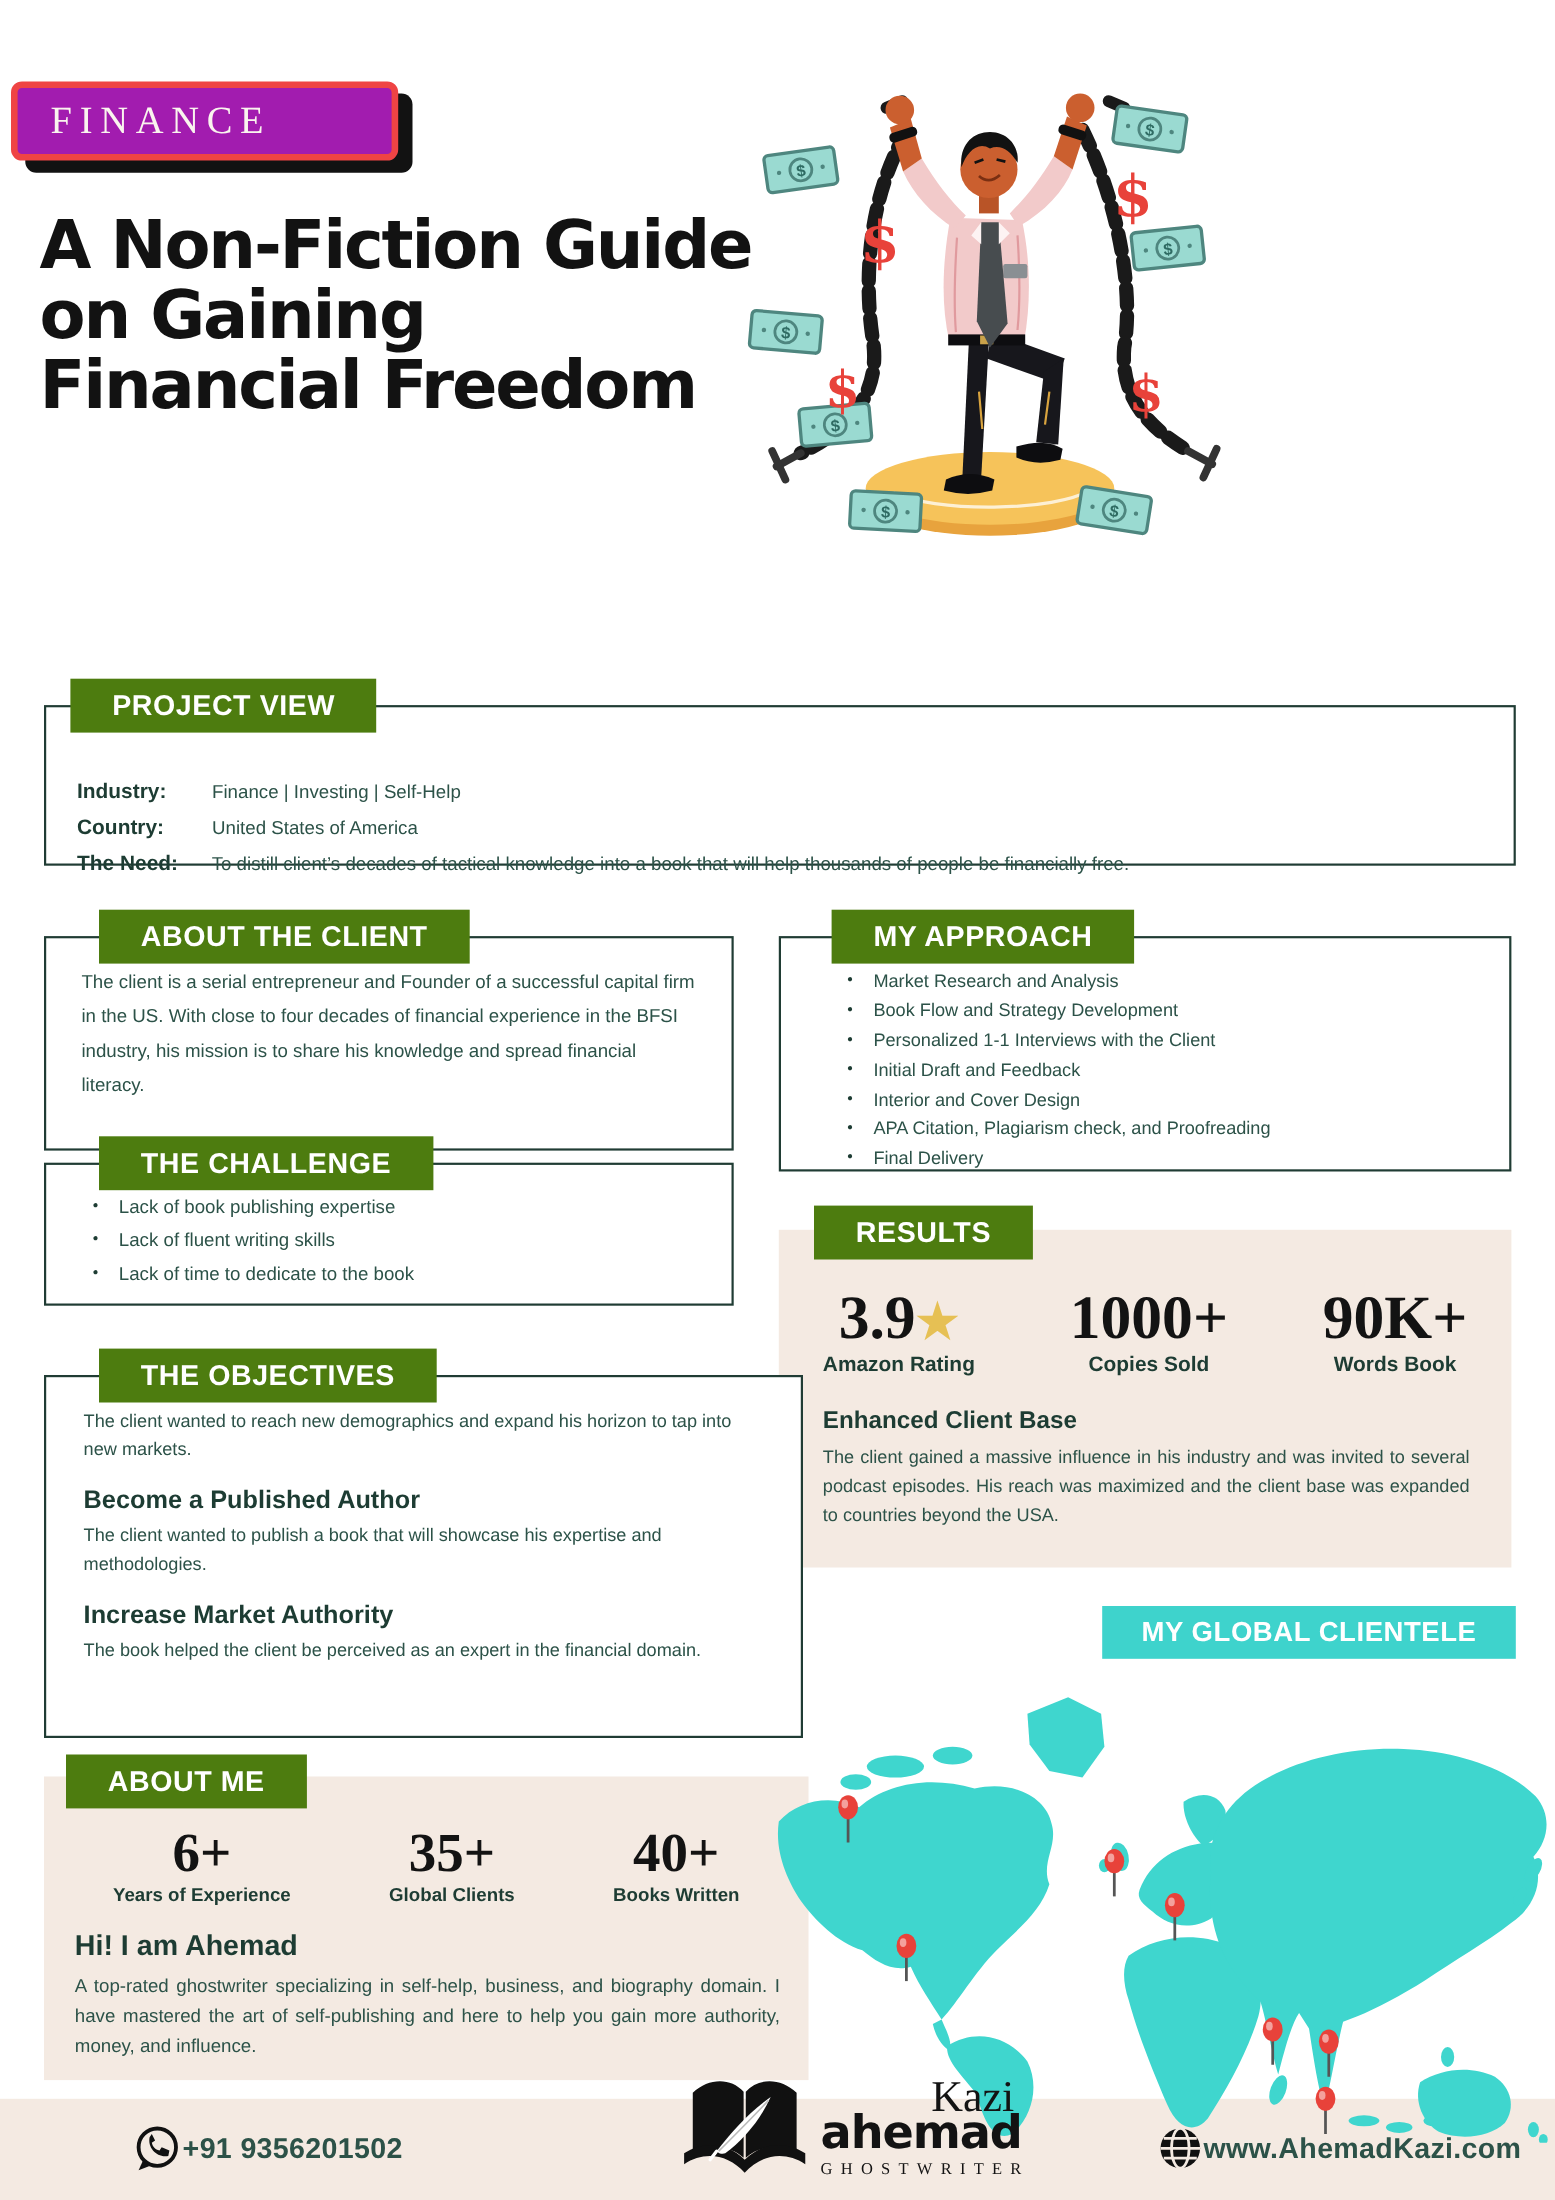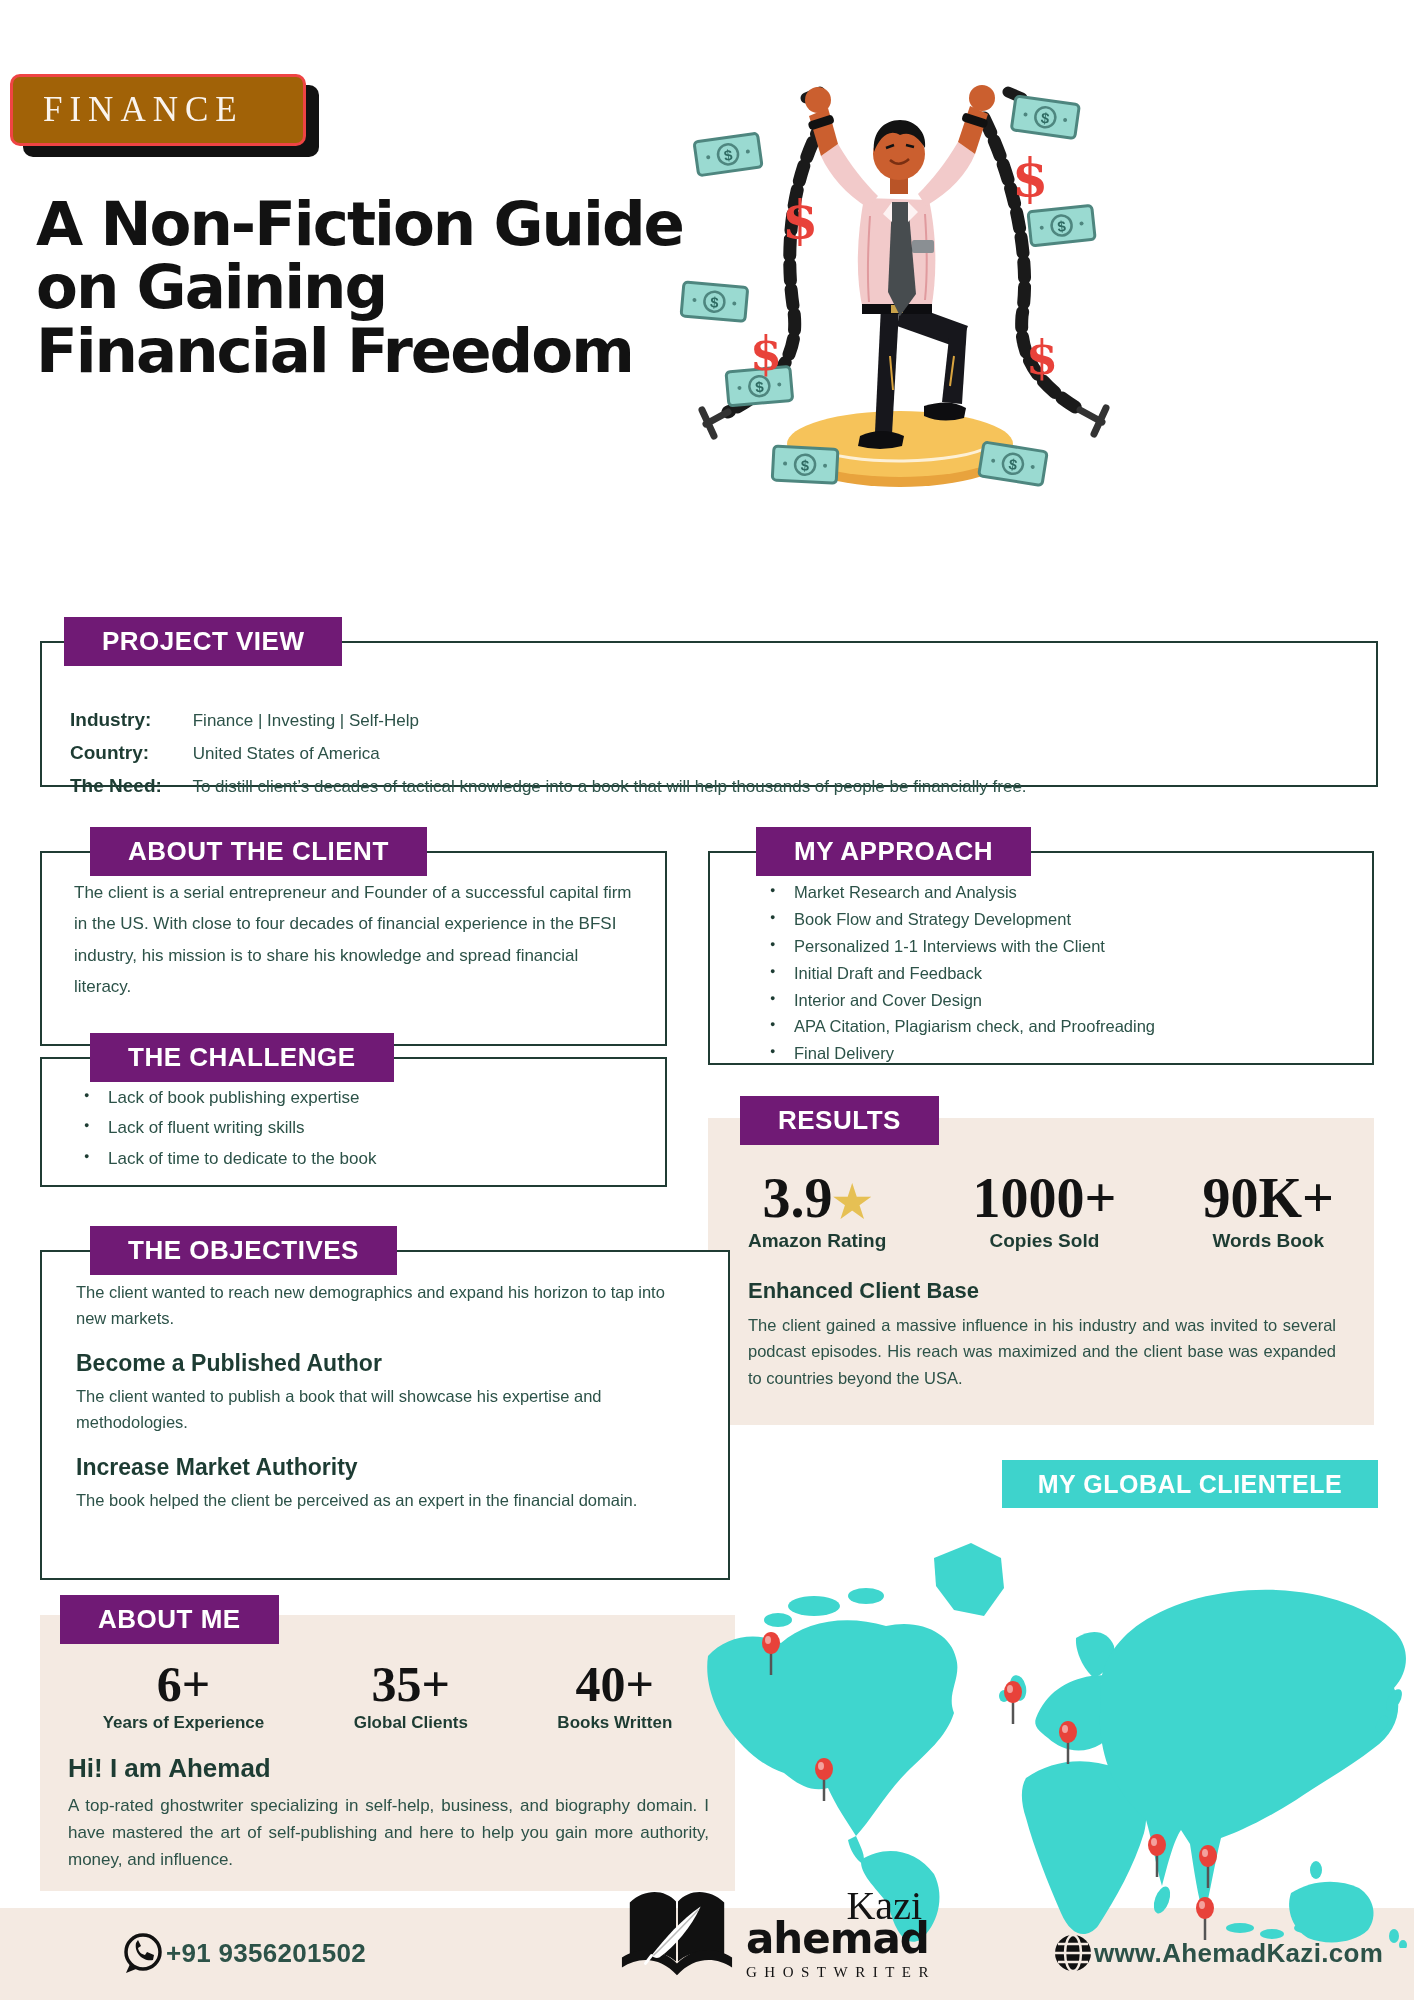--- a/index.html
+++ b/index.html
@@ -1,39 +1,39 @@
 <!DOCTYPE html>
 <html><head>
 <meta charset="utf-8">
 <style>
   * { margin:0; padding:0; box-sizing:border-box; }
   body { background:#d8d8d8; font-family:"Liberation Sans", sans-serif; }
   .page { position:relative; width:1414px; height:2000px; background:#ffffff; overflow:hidden; margin:0 auto; }
 
   
   .finance-badge{
-    position:absolute; left:10px; top:74px; width:296px; height:72px;
-    background:#a16207; border:3px solid #ef4444; border-radius:10px;
+    position:absolute; left:10px; top:74px; width:352px; height:72px;
+    background:#a21caf; border:6px solid #ef4444; border-radius:10px;
     box-shadow:13px 11px 0 #121212;
     display:flex; align-items:center; padding-left:30px;
     font-family:"Liberation Serif", serif; font-size:35px; letter-spacing:7px;
     color:#faf4ee; font-weight:400;
   }
   .main-title{
     position:absolute; left:36px; top:192px; width:660px;
     font-family:"DejaVu Sans", sans-serif; font-weight:800;
     font-size:61px; line-height:1.04; letter-spacing:-2px; color:#121212;
   }
   .illustration{ position:absolute; left:678px; top:56px; }
 
   
   .box{ position:absolute; border:2px solid #203c34; background:#fff; }
   .panel{ position:absolute; background:#f4eae2; }
   .badge{
-    position:absolute; background:#701a75; color:#ffffff;
+    position:absolute; background:#4d7c0f; color:#ffffff;
     font-weight:bold; font-size:26px; letter-spacing:.5px;
     padding:9px 38px; white-space:nowrap;
   }
   .body-text{ color:#2c5248; font-size:17px; line-height:1.85; }
 
   
   .project-view{ left:40px; top:641px; width:1338px; height:146px; }
   .project-view .badge{ left:22px; top:-26px; }
   .pv-rows{ padding:26px 28px 0 28px;margin-top:40px; }
   .pv-row{ margin-bottom:11px; font-size:17px; }

